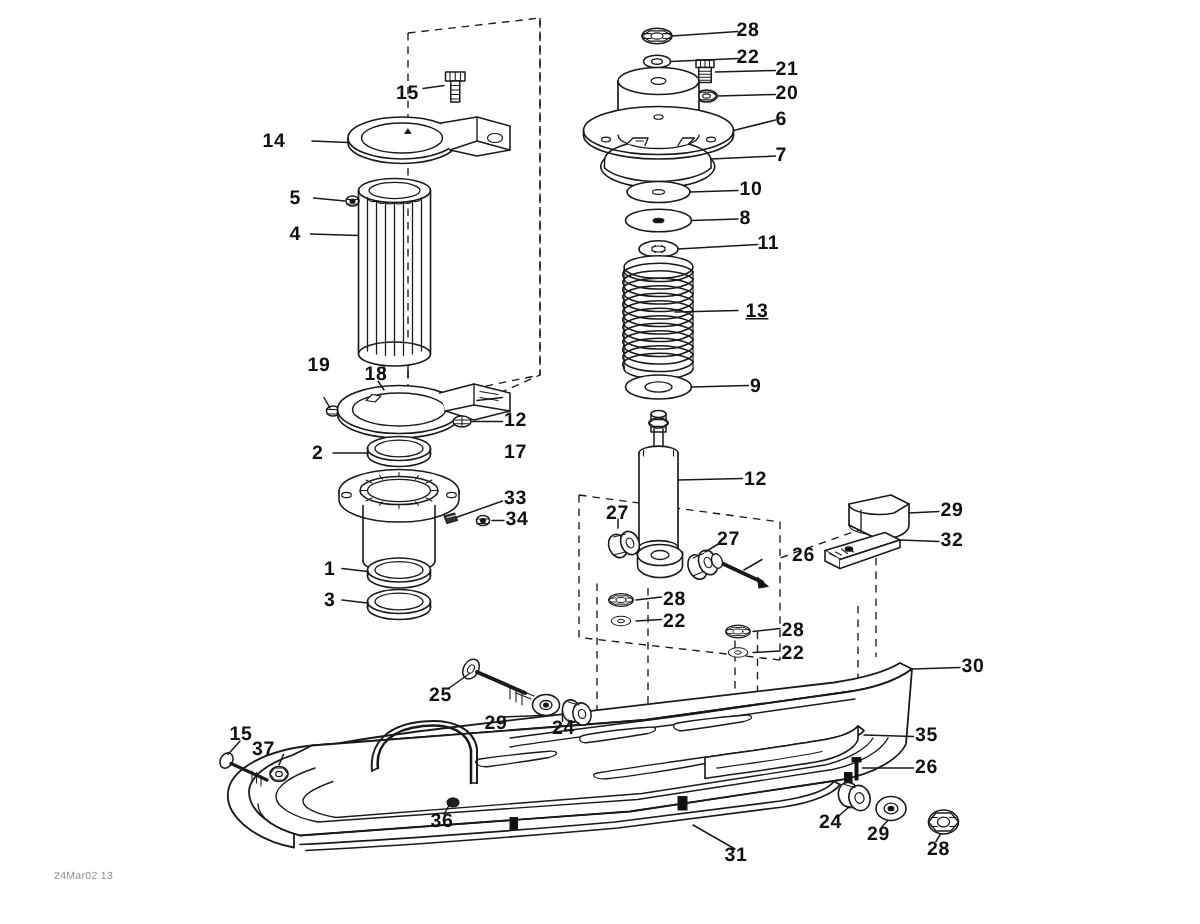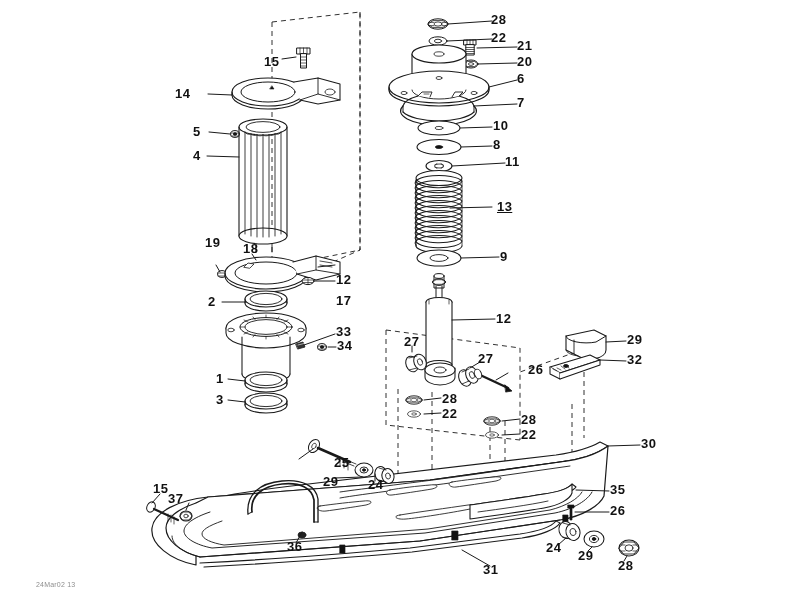--- a/index.html
+++ b/index.html
@@ -572,21 +572,21 @@
   <div class="callout-label" style="left:627px; top:333px;">29</div>
   <div class="callout-label" style="left:627px; top:353px;">32</div>
   <div class="callout-label" style="left:641px; top:437px;">30</div>
   <div class="callout-label" style="left:610px; top:483px;">35</div>
   <div class="callout-label" style="left:610px; top:504px;">26</div>
   <div class="callout-label" style="left:546px; top:541px;">24</div>
   <div class="callout-label" style="left:578px; top:549px;">29</div>
   <div class="callout-label" style="left:618px; top:559px;">28</div>
   <div class="callout-label" style="left:483px; top:563px;">31</div>
   <div class="callout-label" style="left:287px; top:540px;">36</div>
-  <div class="callout-label" style="left:286px; top:456px;margin-left:48px;">25</div>
+  <div class="callout-label" style="left:286px; top:456px;">25</div>
   <div class="callout-label" style="left:323px; top:475px;">29</div>
   <div class="callout-label" style="left:368px; top:478px;">24</div>
   <div class="callout-label" style="left:153px; top:482px;">15</div>
   <div class="callout-label" style="left:168px; top:492px;">37</div>
   <div class="callout-label" style="left:264px; top:55px;">15</div>
   <div class="callout-label" style="left:175px; top:87px;">14</div>
   <div class="callout-label" style="left:193px; top:125px;">5</div>
   <div class="callout-label" style="left:193px; top:149px;">4</div>
   <div class="callout-label" style="left:243px; top:242px;">18</div>
   <div class="callout-label" style="left:205px; top:236px;">19</div>

